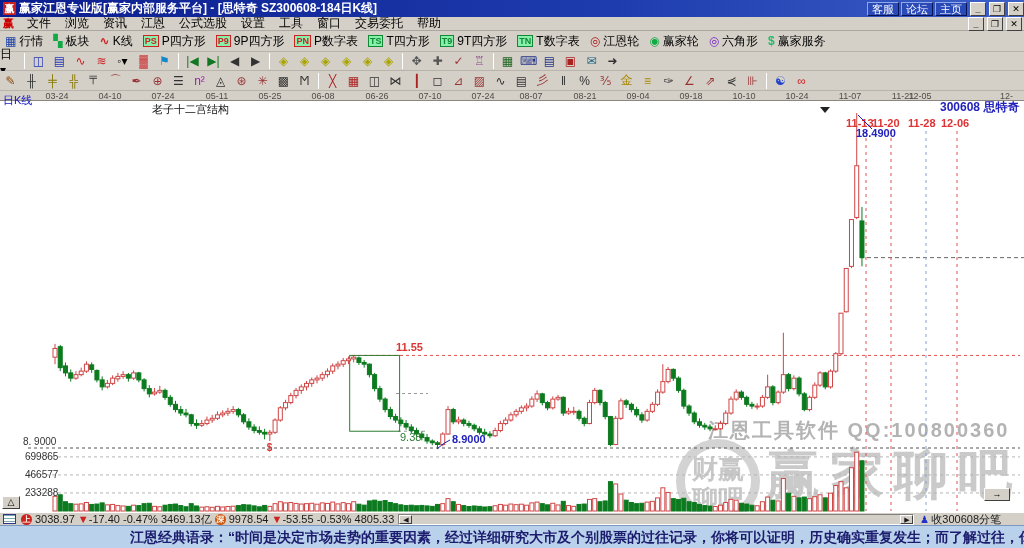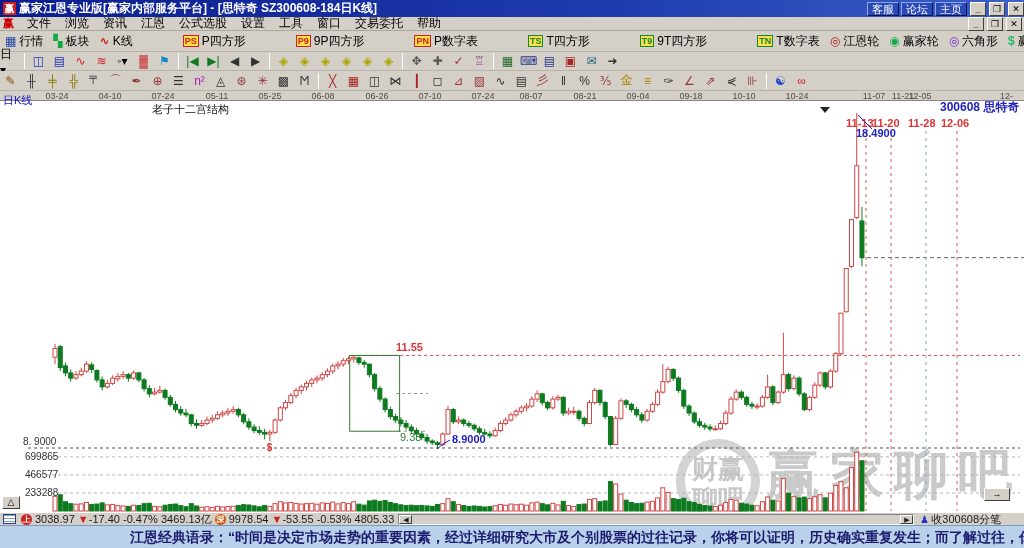--- a/index.html
+++ b/index.html
@@ -30,21 +30,21 @@
 
   
   .toolbar { position:absolute; left:0; width:1024px; background:#d4d0c8; display:flex;
     align-items:center; border-bottom:1px solid #b8b4ac; }
   #toolbar1 { top:31px; height:21px; }
   #toolbar2 { top:52px; height:19px; }
   #toolbar3 { top:71px; height:20px; }
   .tbtn { display:flex; align-items:center; gap:3px; padding:1px 5px; font-size:12px;
     color:#000; height:18px; white-space:nowrap; }
   .badge { font-size:9px; font-weight:bold; border:1px solid currentColor; padding:0 1px;
-    line-height:10px; background:#fde047;margin-left:40px; }
+    line-height:10px; background:#86efac; }
   .icobtn { width:21px; height:17px; display:flex; align-items:center; justify-content:center;
     font-size:12px; margin:0 0px; }
   .sep { width:1px; height:16px; background:#9a968e; border-right:1px solid #fff; margin:0 3px; }
 
   
   #dateaxis { position:absolute; left:0; top:91px; width:1024px; height:10px; background:#d4d0c8;
     border-bottom:1px solid #8a8680; }
   .dtick { position:absolute; top:0px; font-size:9px; color:#504c48; transform:translateX(-50%); }
   #period-label { position:absolute; left:3px; top:93px; font-size:11px; font-weight:normal;
     color:#1616c8; z-index:5; }
@@ -263,28 +263,29 @@
       <span class="dtick" style="left: 323px;">06-08</span>
       <span class="dtick" style="left: 377px;">06-26</span>
       <span class="dtick" style="left: 430px;">07-10</span>
       <span class="dtick" style="left: 483px;">07-24</span>
       <span class="dtick" style="left: 531px;">08-07</span>
       <span class="dtick" style="left: 585px;">08-21</span>
       <span class="dtick" style="left: 638px;">09-04</span>
       <span class="dtick" style="left: 691px;">09-18</span>
       <span class="dtick" style="left: 744px;">10-10</span>
       <span class="dtick" style="left: 797px;">10-24</span>
-      <span class="dtick" style="left: 874px; text-align: right;">11-07</span>
+      <span class="dtick" style="left: 850px; text-align: right;">11-07</span>
       <span class="dtick" style="left: 903px;">11-21</span>
       <span class="dtick" style="left: 920px;">12-05</span>
       <span class="dtick" style="left: 1008px;">12-19</span>
     </div>
   <div id="period-label">日K线</div>
 
   <div id="chart">
+    <div id="wm-qq">江恩工具软件  QQ:100800360</div>
     <div id="wm-liaoba">赢家聊吧</div>
     <div id="wm-circle">财赢<br>聊吧</div>
     <svg id="chart-svg" width="1024" height="411">
         <line x1="28" y1="347" x2="1020" y2="347" stroke="#555" stroke-dasharray="3,3" stroke-width="1"></line>
         <line x1="28" y1="355.9004355" x2="1020" y2="355.9004355" stroke="#b5b5b5" stroke-dasharray="3,3"></line>
         <line x1="28" y1="373.9335979" x2="1020" y2="373.9335979" stroke="#b5b5b5" stroke-dasharray="3,3"></line>
         <line x1="28" y1="391.9668376" x2="1020" y2="391.9668376" stroke="#b5b5b5" stroke-dasharray="3,3"></line>
         <line x1="352" y1="254.4355" x2="1020" y2="254.4355" stroke="#e05050" stroke-dasharray="3,3"></line>
         <line x1="860" y1="156.63150000000002" x2="1024" y2="156.63150000000002" stroke="#666" stroke-dasharray="4,3"></line>
         <line x1="396" y1="292.50919999999996" x2="428" y2="292.50919999999996" stroke="#999" stroke-dasharray="3,3"></line>

